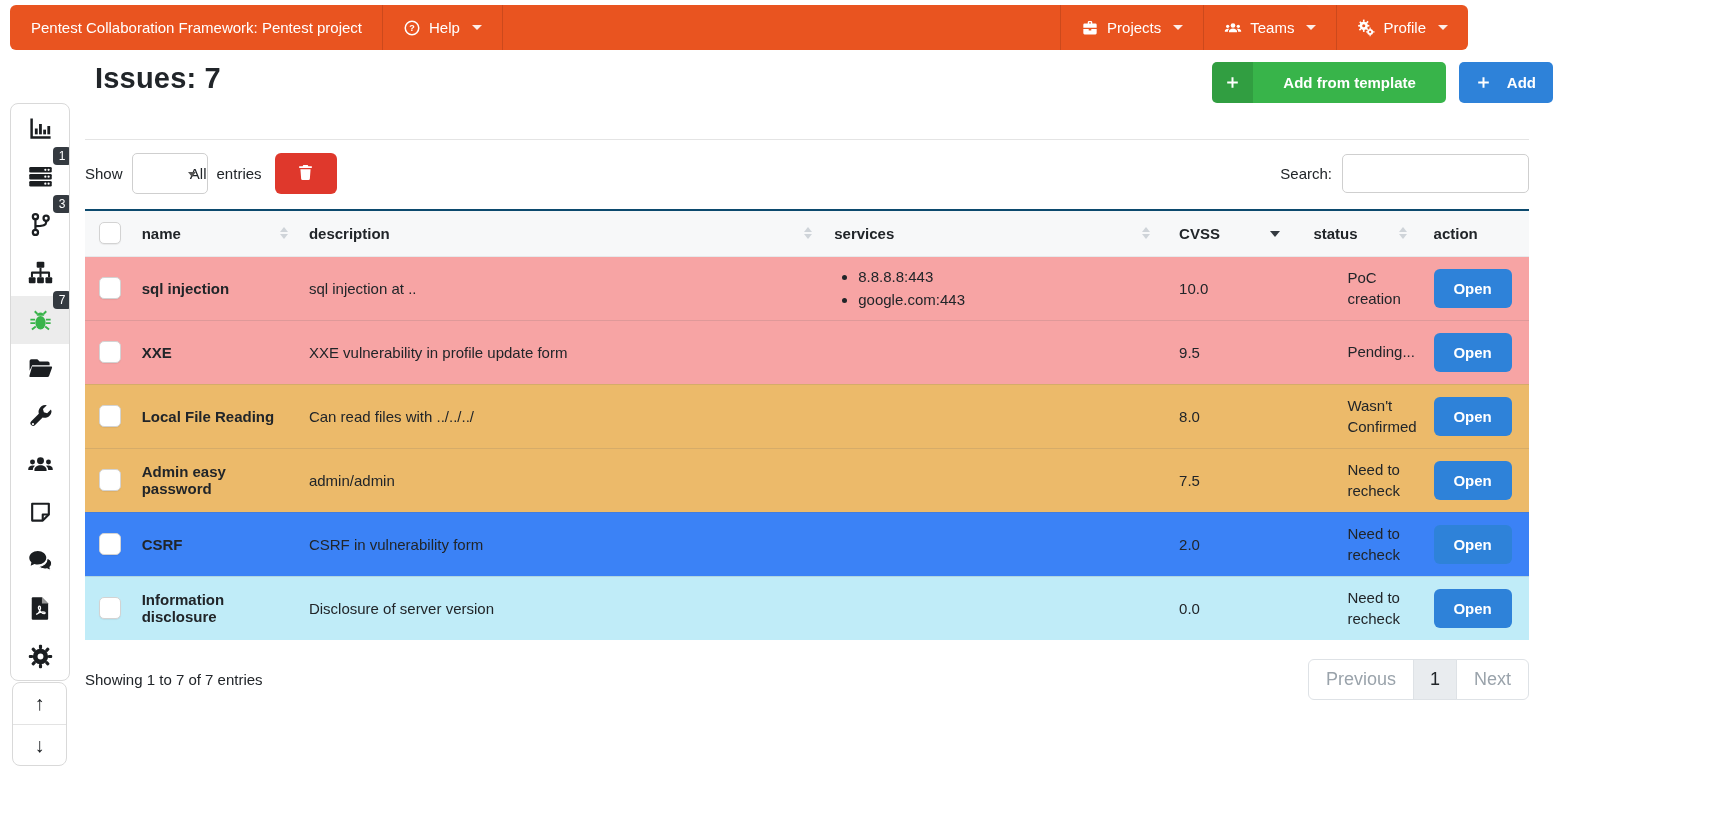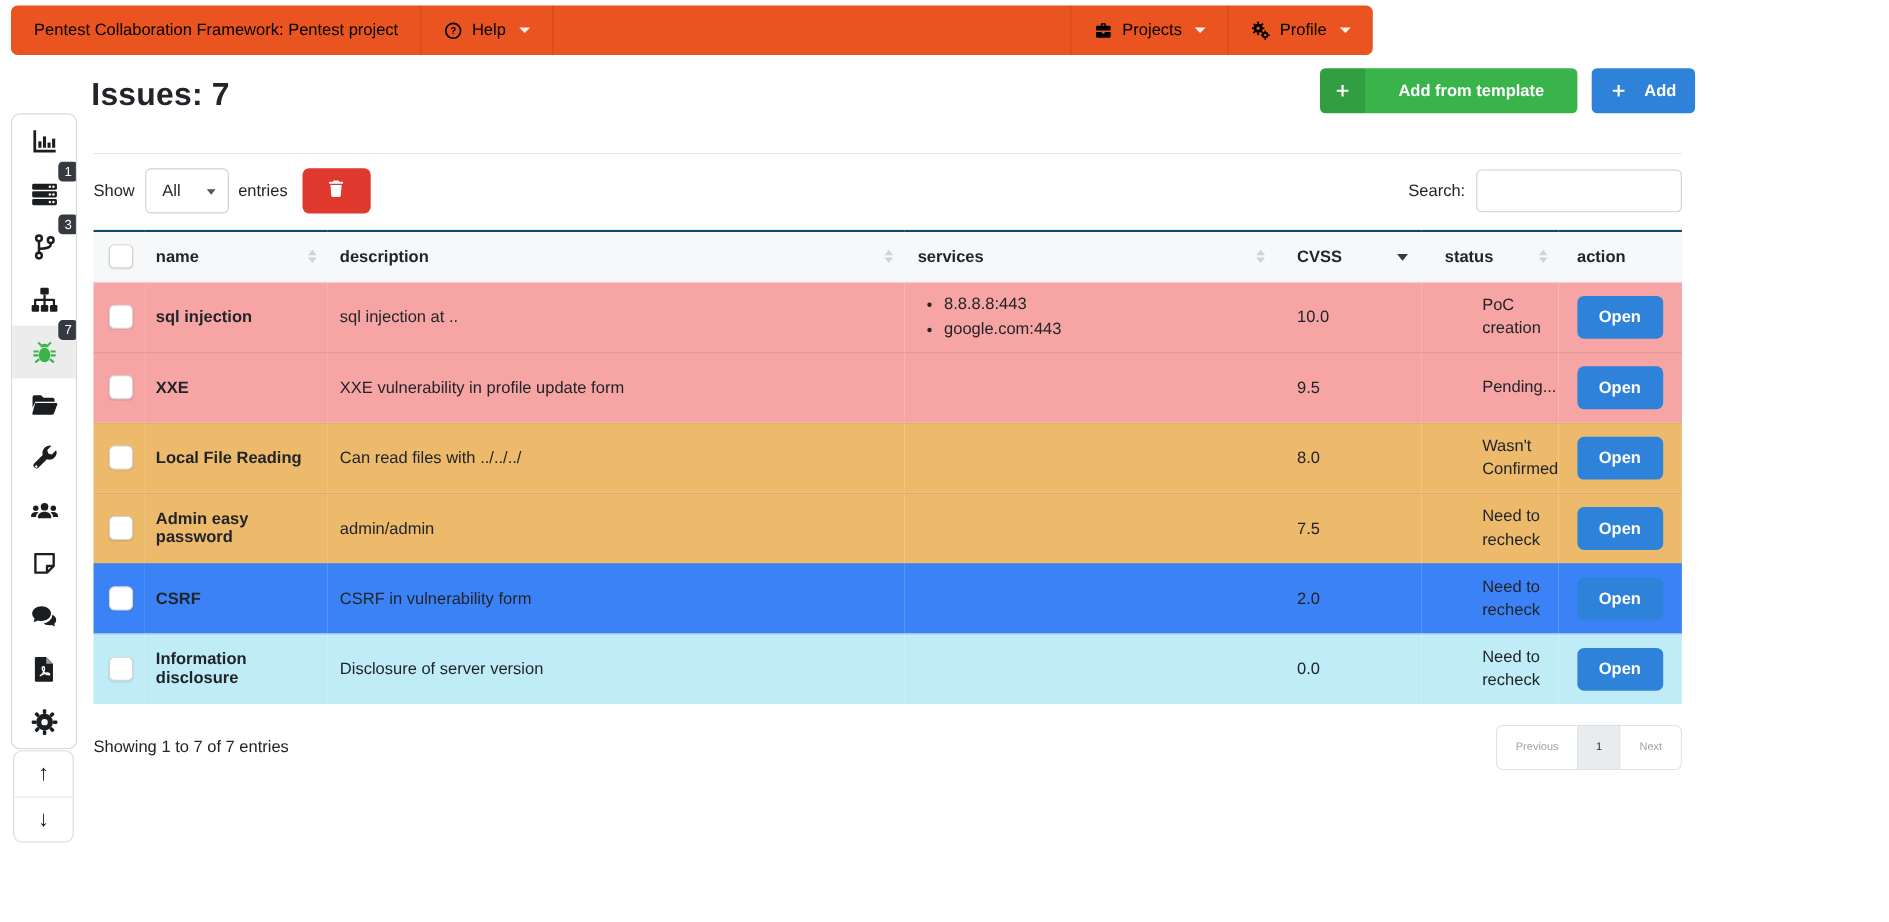--- a/index.html
+++ b/index.html
@@ -1,30 +1,30 @@
 <!DOCTYPE html>
 <html style="--navbar: #e95420; --success: #38b44a; --danger: #df382c; --primary: #2e82d9; --sev-critical: #f7a4a4; --sev-high: #ecba6a; --sev-medium: #fcf8c8; --sev-low: #c6f6d2; --sev-info: #c0ecf8;"><head>
 <meta charset="utf-8">
 <style>
   * { box-sizing: border-box; margin: 0; padding: 0; }
   html,body { width:1717px; height:838px; background:#fff; font-family:"Liberation Sans",sans-serif; color:#212529; overflow:hidden; }
 
   
-  .navbar { position:absolute; left:10px; top:5px; width:1238px; height:45px;
-    background:var(--navbar,#e95420); border-radius:6px; display:flex; align-items:stretch; color:#000000; }
+  .navbar { position:absolute; left:10px; top:5px; width:1458px; height:45px;
+    background:var(--navbar,#e95420); border-radius:6px; display:flex; align-items:stretch; color:#ffffff; }
   .nav-item { display:flex; align-items:center; gap:8px; padding:0 20px; font-size:15px; cursor:pointer; }
   .nav-brand { padding-left:21px; font-size:15px; }
   .nav-sep-l { border-left:1px solid rgba(0,0,0,0.12); }
   .nav-sep-r { border-right:1px solid rgba(0,0,0,0.12); }
   .nav-spacer { flex:1; }
   .caret { width:0; height:0; border-left:5px solid transparent; border-right:5px solid transparent; border-top:5px solid rgba(255,255,255,0.9); margin-left:4px; }
   .nav-ico svg { width:18px; height:18px; display:block; }
 
   
-  .page-head { position:absolute; left:83px; top:62px; width:1458px; display:flex; align-items:flex-end; }
+  .page-head { position:absolute; left:95px; top:62px; width:1458px; display:flex; align-items:flex-start; }
   .page-title { font-size:29px; font-weight:700; letter-spacing:0.2px; }
   .head-actions { margin-left:auto; display:flex; gap:13px; }
   .btn { border:none; border-radius:5px; color:#fff; font-weight:700; font-size:15px; cursor:pointer; font-family:inherit; }
   .btn-template { display:flex; align-items:stretch; padding:0; overflow:hidden; background:var(--success,#38b44a); height:41px; }
   .btn-template .seg-icon { background:rgba(0,0,0,0.12); display:flex; align-items:center; padding:0 13px; }
   .btn-template .seg-label { display:flex; align-items:center; padding:0 30px; }
   .btn-add { background:var(--primary,#2e82d9); height:41px; display:flex; align-items:center; gap:16px; padding:0 17px; }
   .plus-ico svg { width:15px; height:15px; display:block; }
 
   
@@ -40,21 +40,21 @@
   .rail-arrow { height:41px; display:flex; align-items:center; justify-content:center; font-size:20px; color:#1b1e21; cursor:pointer; }
   .rail-arrow + .rail-arrow { border-top:1px solid #e3e3e3; }
 
   
   .content { position:absolute; left:85px; top:125px; width:1444px; }
   .content hr { border:none; border-top:1px solid #e4e4e4; margin:14px 0 0 0; }
 
   .controls { display:flex; align-items:center; margin-top:13px; font-size:15px; }
   .ctl-label { margin-right:9px; }
   .select-box { position:relative; width:76px; height:41px; border:1px solid #cfcfcf; border-radius:5px; display:flex; align-items:center;
-    padding-left:15px; margin-right:9px; background:#fff; cursor:pointer; }
+    padding-left:15px; margin-right:9px; background:#fff; cursor:pointer;justify-content:flex-end; }
   .select-box .caret-dark { position:absolute; right:11px; top:18px; width:0; height:0; border-left:4.5px solid transparent; border-right:4.5px solid transparent; border-top:5px solid #555; }
   .btn-trash { background:var(--danger,#df382c); width:62px; height:41px; border-radius:6px; display:flex; align-items:center; justify-content:center; margin-left:4px; }
   .btn-trash svg { width:19px; height:19px; }
   .ctl-spacer { flex:1; }
   .search-label { margin-right:10px; }
   .search-input { width:187px; height:39px; border:1px solid #cfcfcf; border-radius:5px; padding:0 10px; font-size:15px; font-family:inherit; outline:none; }
 
   
   table.issues { width:100%; border-collapse:collapse; margin-top:15px; font-size:15px; }
   table.issues thead th { background:#f7f8f9; border-top:2px solid #0c4a6e; border-bottom:1px solid #e7e9eb;
@@ -78,21 +78,21 @@
   .cell-name { font-weight:700; }
   .chk { width:22px; height:22px; background:#fff; border:1px solid #d3d3d3; border-radius:5px; box-shadow:0 1px 1px rgba(0,0,0,0.06); cursor:pointer; }
   ul.serv-list { margin:0; padding-left:24px; }
   ul.serv-list li { line-height:1.55; }
   .status-txt { line-height:1.42; display:block; padding:4px 0;margin-left:34px; }
   .btn-open { background:var(--primary,#2e82d9); width:78px; height:39px; border-radius:6px; font-size:15px; }
 
   
   .table-footer { display:flex; align-items:center; margin-top:19px; font-size:15px; }
   .pagination { margin-left:auto; display:flex; }
-  .page-btn { height:41px; border:1px solid #dee2e6; background:#fff; display:flex; align-items:center; padding:0 17px; font-size:10px; cursor:pointer; }
+  .page-btn { height:41px; border:1px solid #dee2e6; background:#fff; display:flex; align-items:center; padding:0 17px; font-size:18px; cursor:pointer; }
   .page-btn.muted { color:#9aa3ab; }
   .page-btn.current { background:#e9ecef; color:#212529; padding:0 16px; }
   .page-btn:first-child { border-radius:6px 0 0 6px; }
   .page-btn:last-child { border-radius:0 6px 6px 0; margin-left:-1px; }
   .page-btn.current { margin-left:-1px; }
 </style>
 </head>
 <body>
 
 <div class="navbar">
@@ -110,20 +110,34 @@
     <span class="caret"></span>
   </div>
   <div class="nav-spacer"></div>
   <div class="nav-item nav-sep-l">
     <span class="nav-ico">
         <svg viewBox="0 0 24 24" fill="currentColor">
           <path d="M9 4.2A1.7 1.7 0 0 1 10.7 2.5h2.6A1.7 1.7 0 0 1 15 4.2V6h4.2A1.7 1.7 0 0 1 20.9 7.7v4H3.1v-4A1.7 1.7 0 0 1 4.8 6H9zM10.8 4.3V6h2.4V4.3zM3.1 13.4h7.2v1.8h3.4v-1.8h7.2v5.4a1.7 1.7 0 0 1-1.7 1.7H4.8a1.7 1.7 0 0 1-1.7-1.7z"></path>
         </svg>
       </span>
     <span>Projects</span>
+    <span class="caret"></span>
+  </div>
+  <div class="nav-item nav-sep-l">
+    <span class="nav-ico">
+        <svg viewBox="0 0 24 24" fill="currentColor">
+          <circle cx="12" cy="8.6" r="3.1"></circle>
+          <path d="M12 12.7c-3 0-5.4 1.8-5.4 4v1.1h10.8v-1.1c0-2.2-2.4-4-5.4-4z"></path>
+          <circle cx="4.9" cy="9.8" r="2.2"></circle>
+          <path d="M5 12.9c-2.1 0-3.9 1.4-3.9 3v1h4.1v-.3c0-1.4.8-2.6 2-3.5a6.6 6.6 0 0 0-2.2-.2z"></path>
+          <circle cx="19.1" cy="9.8" r="2.2"></circle>
+          <path d="M19 12.9c2.1 0 3.9 1.4 3.9 3v1h-4.1v-.3c0-1.4-.8-2.6-2-3.5a6.6 6.6 0 0 1 2.2-.2z"></path>
+        </svg>
+      </span>
+    <span>Teams</span>
     <span class="caret"></span>
   </div>
   <div class="nav-item nav-sep-l">
     <span class="nav-ico">
         <svg viewBox="0 0 24 24" fill="currentColor">
           <g>
             <path fill-rule="evenodd" d="M9 3.5a5.5 5.5 0 1 0 0 11a5.5 5.5 0 0 0 0-11zm0 3.4a2.1 2.1 0 1 1 0 4.2a2.1 2.1 0 0 1 0-4.2z"></path>
             <rect x="7.9" y="0.8" width="2.2" height="3"></rect>
             <rect x="7.9" y="14.2" width="2.2" height="3"></rect>
             <rect x="1.5" y="7.9" width="3" height="2.2"></rect>

